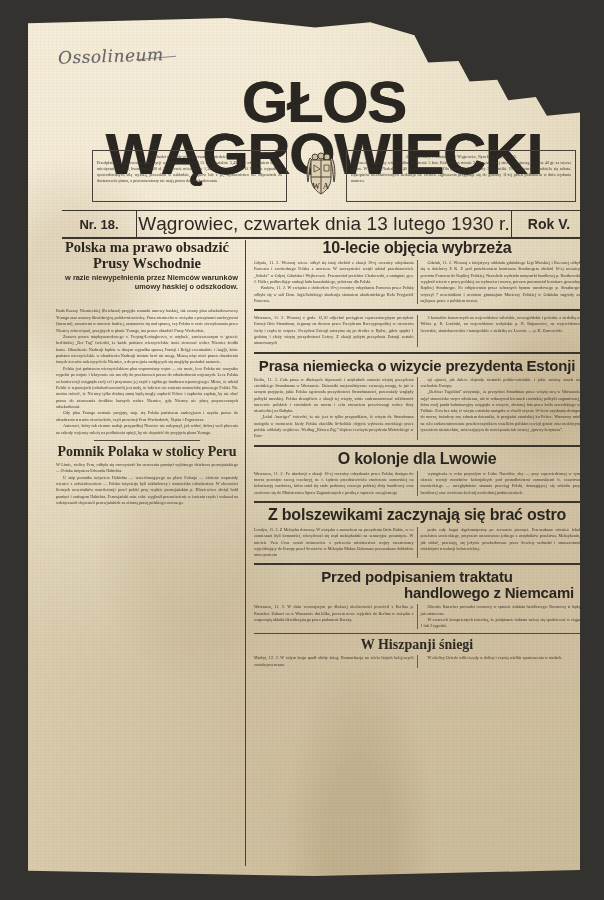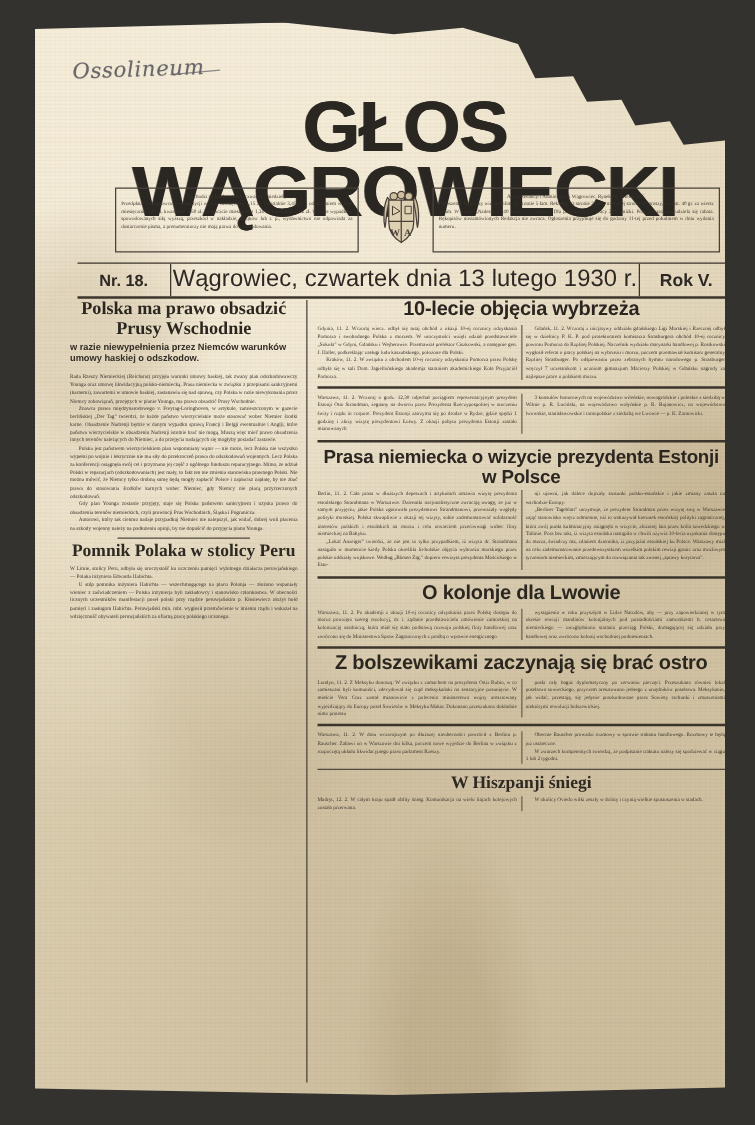--- a/index.html
+++ b/index.html
@@ -113,22 +113,22 @@
             border-right:1px solid #4a423a;}
   #col-right{flex:1;padding-left:8px;box-sizing:border-box;}
 
   .hl-main{
     font-family:"Liberation Serif", serif;
     font-weight:700;text-align:center;color:#2b2720;
     font-size:14.5px;line-height:1.08;margin:0 0 2px;
   }
   .hl-sub{
     font-family:"Liberation Sans", sans-serif;
-    font-weight:700;font-size:7.4px;line-height:1.22;text-align:left;
-    color:#332e26;margin:0 0 7px;
+    font-weight:700;font-size:7.4px;line-height:1.22;text-align:right;
+    color:#332e26;margin:0 0 17px;
   }
   .hl-sans{
     font-family:"Liberation Sans", sans-serif;
     font-weight:700;font-size:16px;line-height:1.06;
     text-align:center;color:#2b2720;margin:0 0 3px;
     letter-spacing:-.2px;
   }
   .hl-sans.two{font-size:15px;}
   .hl-sans .l2{display:block;text-align:center;}
   .hl-sans .right{display:block;text-align:right;padding-right:6px;}
@@ -234,21 +234,20 @@
 
           <div class="two-col">
             <p class="txt">Warszawa, 11. 2. Wczoraj o godz. 12,30 odjechał pociągiem reprezentacyjnym prezydent Estonji Otto Strandman, żegnany na dworcu przez Prezydenta Rzeczypospolitej w otoczeniu świty i rządu in corpore. Prezydent Estonji zatrzyma się po drodze w Rydze, gdzie spędzi 1 godzinę i złoży wizytę prezydentowi Łotwy. Z okazji pobytu prezydenta Estonji zostało mianowanych</p>
             <p class="txt">3 konsulów honorowych na województwo wileńskie, nowogródzkie i poleskie z siedzibą w Wilnie p. R. Luciński, na województwo wołyńskie p. R. Bujanowicz, na województwo lwowskie, stanisławowskie i tarnopolskie z siedzibą we Lwowie — p. K. Zarnowicki.</p>
           </div>
 
           <div class="rule-thick"></div>
 
           <h2 class="hl-sans two">
             <span>Prasa niemiecka o wizycie prezydenta Estonji</span>
-            <span class="l2">w Polsce</span>
           </h2>
           <div class="two-col">
             <p class="txt">Berlin, 11. 2. Cała prasa w dłuższych depeszach i artykułach omawia wizytę prezydenta estońskiego Strandmana w Warszawie. Dzienniki nacjonalistyczne zwracają uwagę, że już w samym przyjęciu, jakie Polska zgotowała prezydentowi Strandmanowi, przeważały względy polityki morskiej. Polska skwapliwie z okazji tej wizyty, sobie zademonstrować solidarność interesów polskich i estońskich na morzu i celu otwarciem przeciwwagi wobec floty niemieckiej na Bałtyku.</p>
             <p class="txt">„Lokal Anzeiger” twierdzi, że nie jest to tylko przypadkiem, iż wizyta dr. Strandmana nastąpiła w momencie kiedy Polska określiła lit-bolskie objęcia wybrzeża morskiego przez polskie oddziały wojskowe. Według „Börsen Ztg.” dopiero rewizyta prezydenta Mościckiego w Esto-</p>
             <p class="txt">nji ujawni, jak dalece dojrzały stosunki polsko-estońskie i jakie zmiany zaszła na wschodzie Europy.</p>
             <p class="txt">„Berliner Tageblatt” utrzymuje, że prezydent Strandman przez wizytę swą w Warszawie zająć stanowisko wręcz odmienne, niż to wskazywał kierunek estońskiej polityki zagranicznej, która zwój punkt kulminacyjny osiągnęła w wizycie, złożonej lata przez króla szwedzkiego w Tallinie. Pora bez takt, iż wizyta estońska nastąpiła w chwili ożywia 10-lecia uzyskania dostępu do morza, świadczy ma, zdaniem dziennika, iż przyjaźni estońskiej ku Polsce. Warszawy mial na celu zademonstrowanie przedewszystkiem wszelkim polskim rewizji granic oraz możliwym tyczeniom niemieckim, zmierzającym do rozwiązania tak zwanej „sprawy korytarza”.</p>
           </div>
 
           <div class="rule-thick"></div>
 
@@ -261,20 +260,24 @@
           <div class="rule-thick"></div>
 
           <h2 class="hl-sans">Z bolszewikami zaczynają się brać ostro</h2>
           <div class="two-col">
             <p class="txt">Londyn, 11. 2. Z Meksyku donoszą: W związku z zamachem na prezydenta Ortiz Rubio, w co zamieszani byli komuniści, zdecydował się rząd meksykański na sensacyjne posunięcie. W mieście Vera Cruz został mianowicie z polecenia ministerstwa wojny aresztowany wyjeżdżający do Europy poseł Sowietów w Meksyku Makar. Dokonano przeszukano dokładnie nimo protestu</p>
             <p class="txt">posła cały bagaż dyplomatyczny po zerwaniu pieczęci. Przeszukano również lokal poselstwa sowieckiego, przyczem aresztowano jednego z urzędników poselstwa. Meksykanin, jak widać, przestają, się jedynie poszkodowane przez Sowiety rachunki i zmuszeniami niektórymi rewolucji bolszewickiej.</p>
           </div>
 
           <div class="rule-thick"></div>
 
+          <h2 class="hl-sans two">
+            <span>Przed podpisaniem traktatu</span>
+            <span class="right">handlowego z Niemcami</span>
+          </h2>
           <div class="two-col">
             <p class="txt">Warszawa, 11. 2. W dniu wczorajszym po dłuższej nieobecności powrócił z Berlina p. Rauscher. Zabawi on w Warszawie dni kilka, poczem nowe wyjedzie do Berlina w związku z rozpoczętą układu likwidacyjnego przez parlament Rzeszy.</p>
             <p class="txt">Obecnie Rauscher prowadzi rozmowy w sprawie traktatu handlowego. Rozmowy te będą już ostateczne.</p>
             <p class="txt">W zwarzech kompetentych twierdzą, że podpisanie traktatu nalezy się spodziewać w ciągu 1 lub 2 tygodni.</p>
           </div>
 
           <div class="rule-thin"></div>
 
           <h2 class="hl-small">W Hiszpanji śniegi</h2>
           <div class="two-col">

